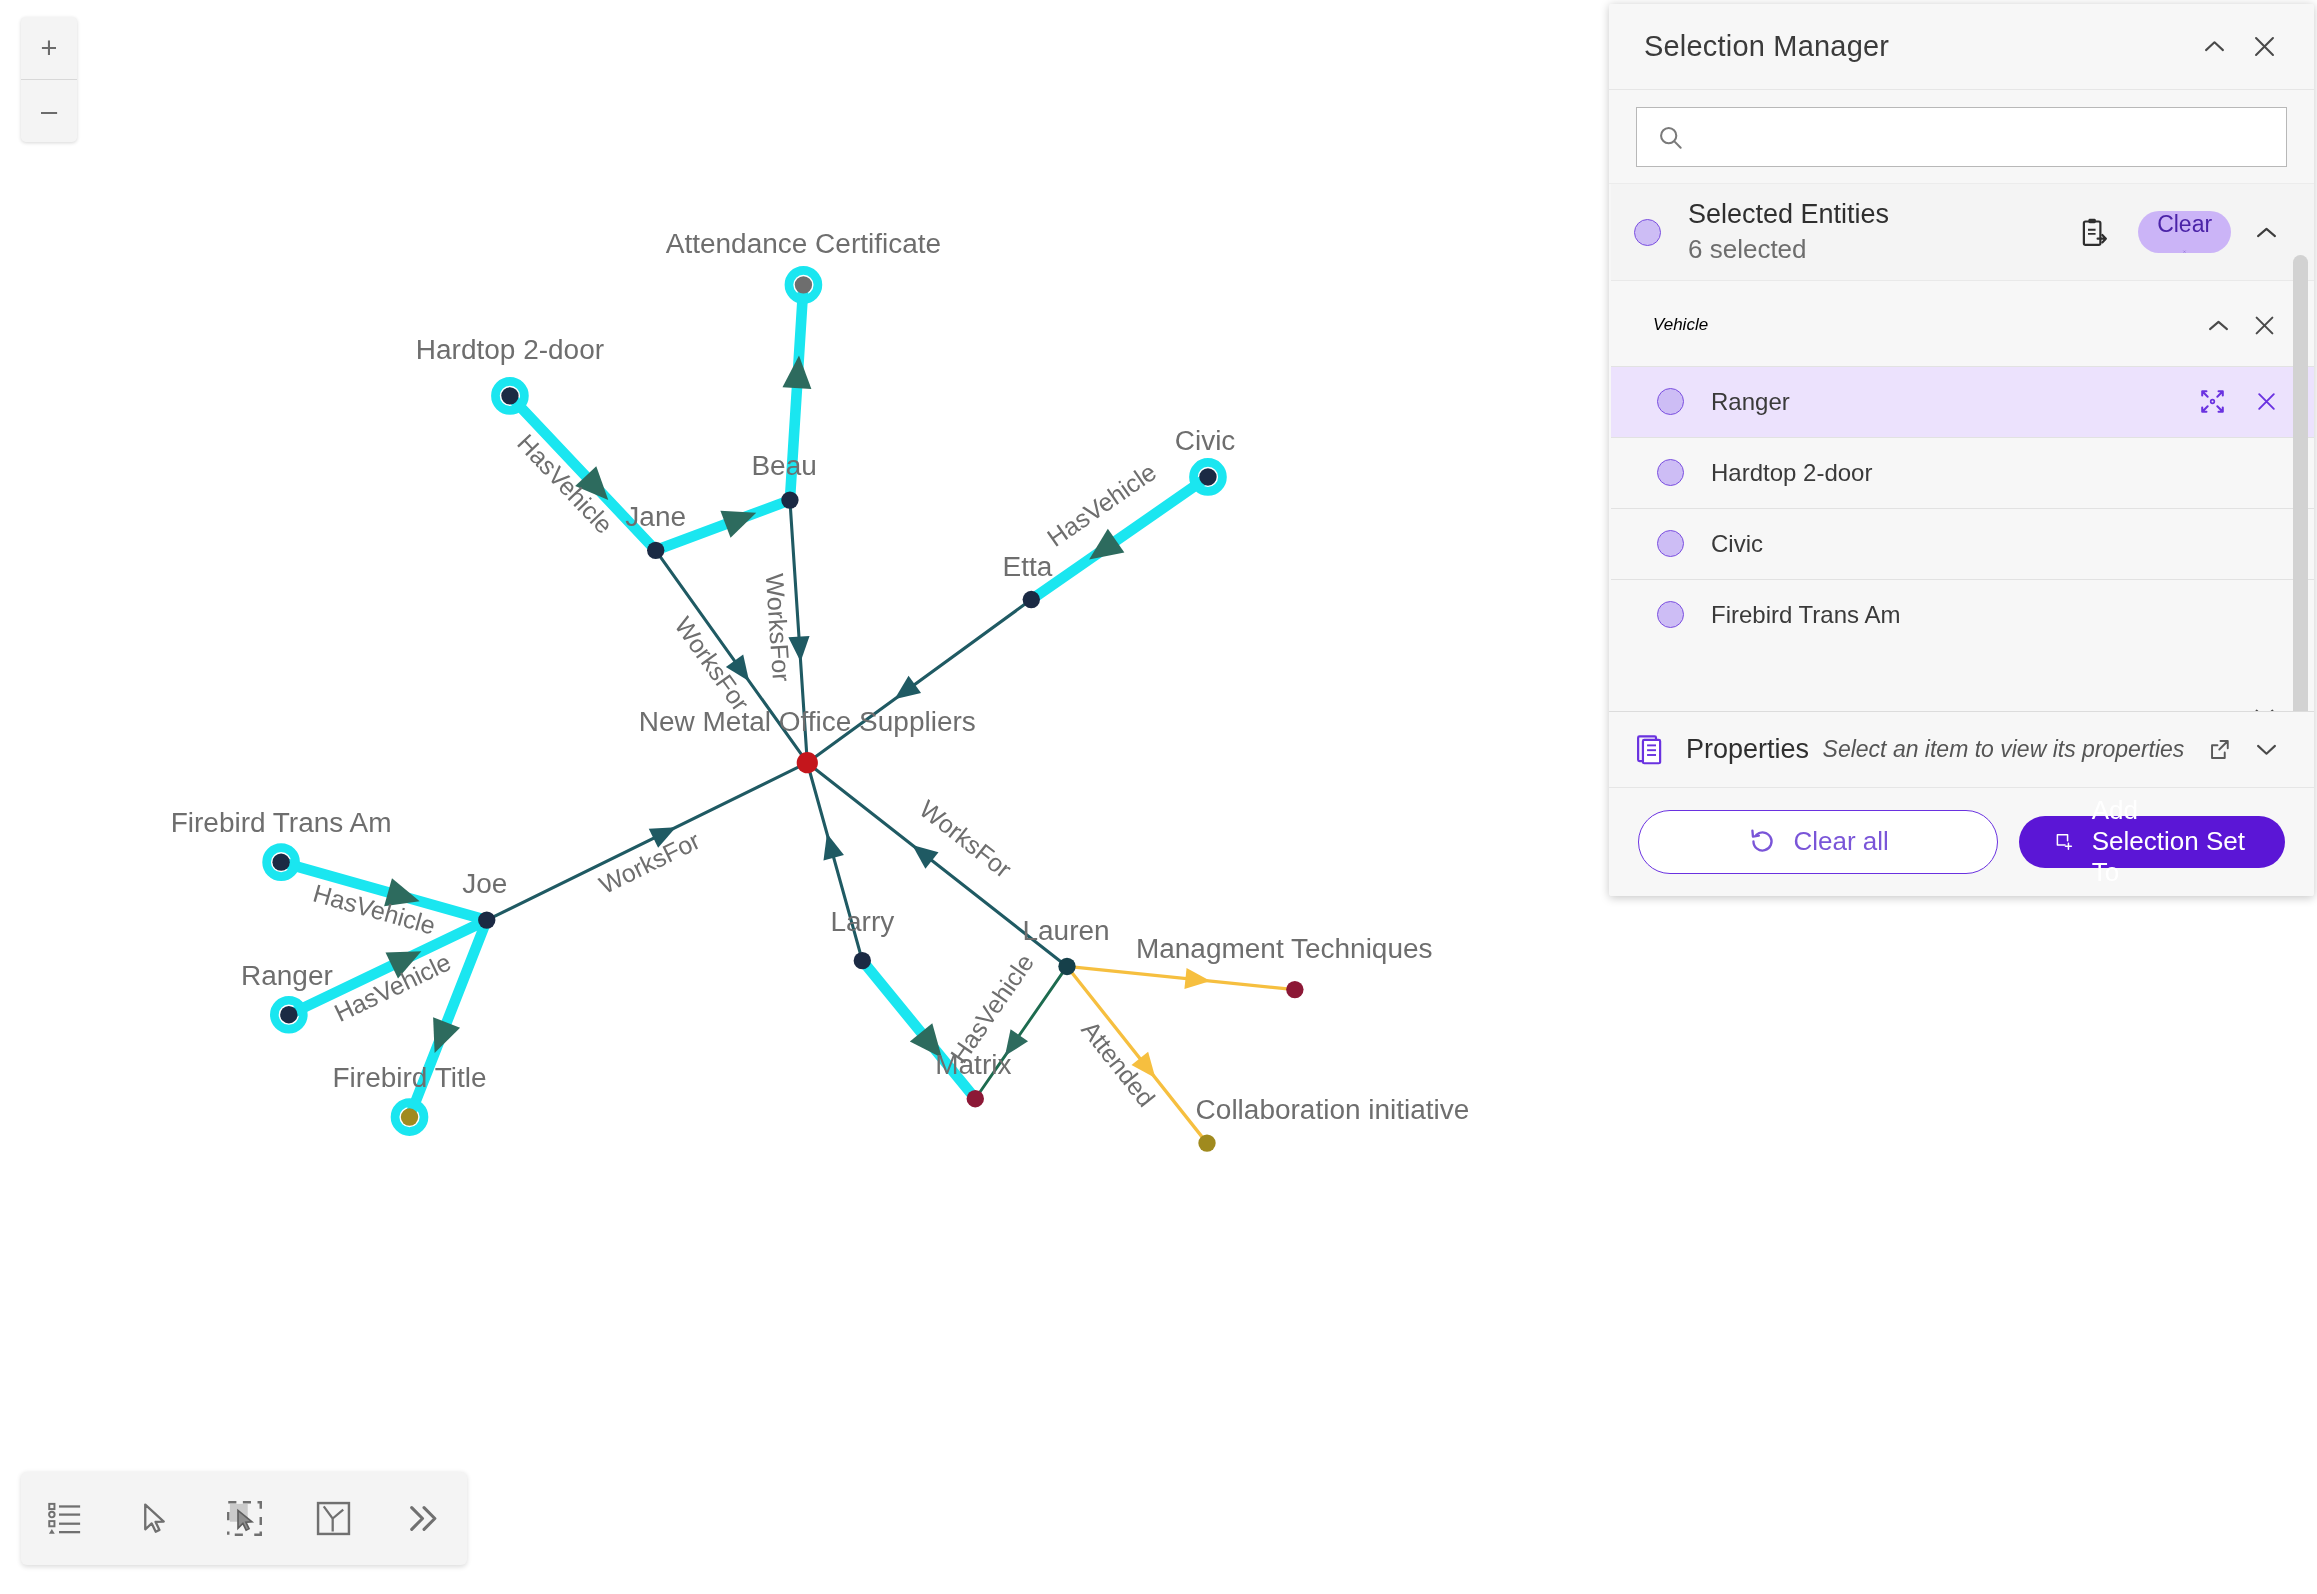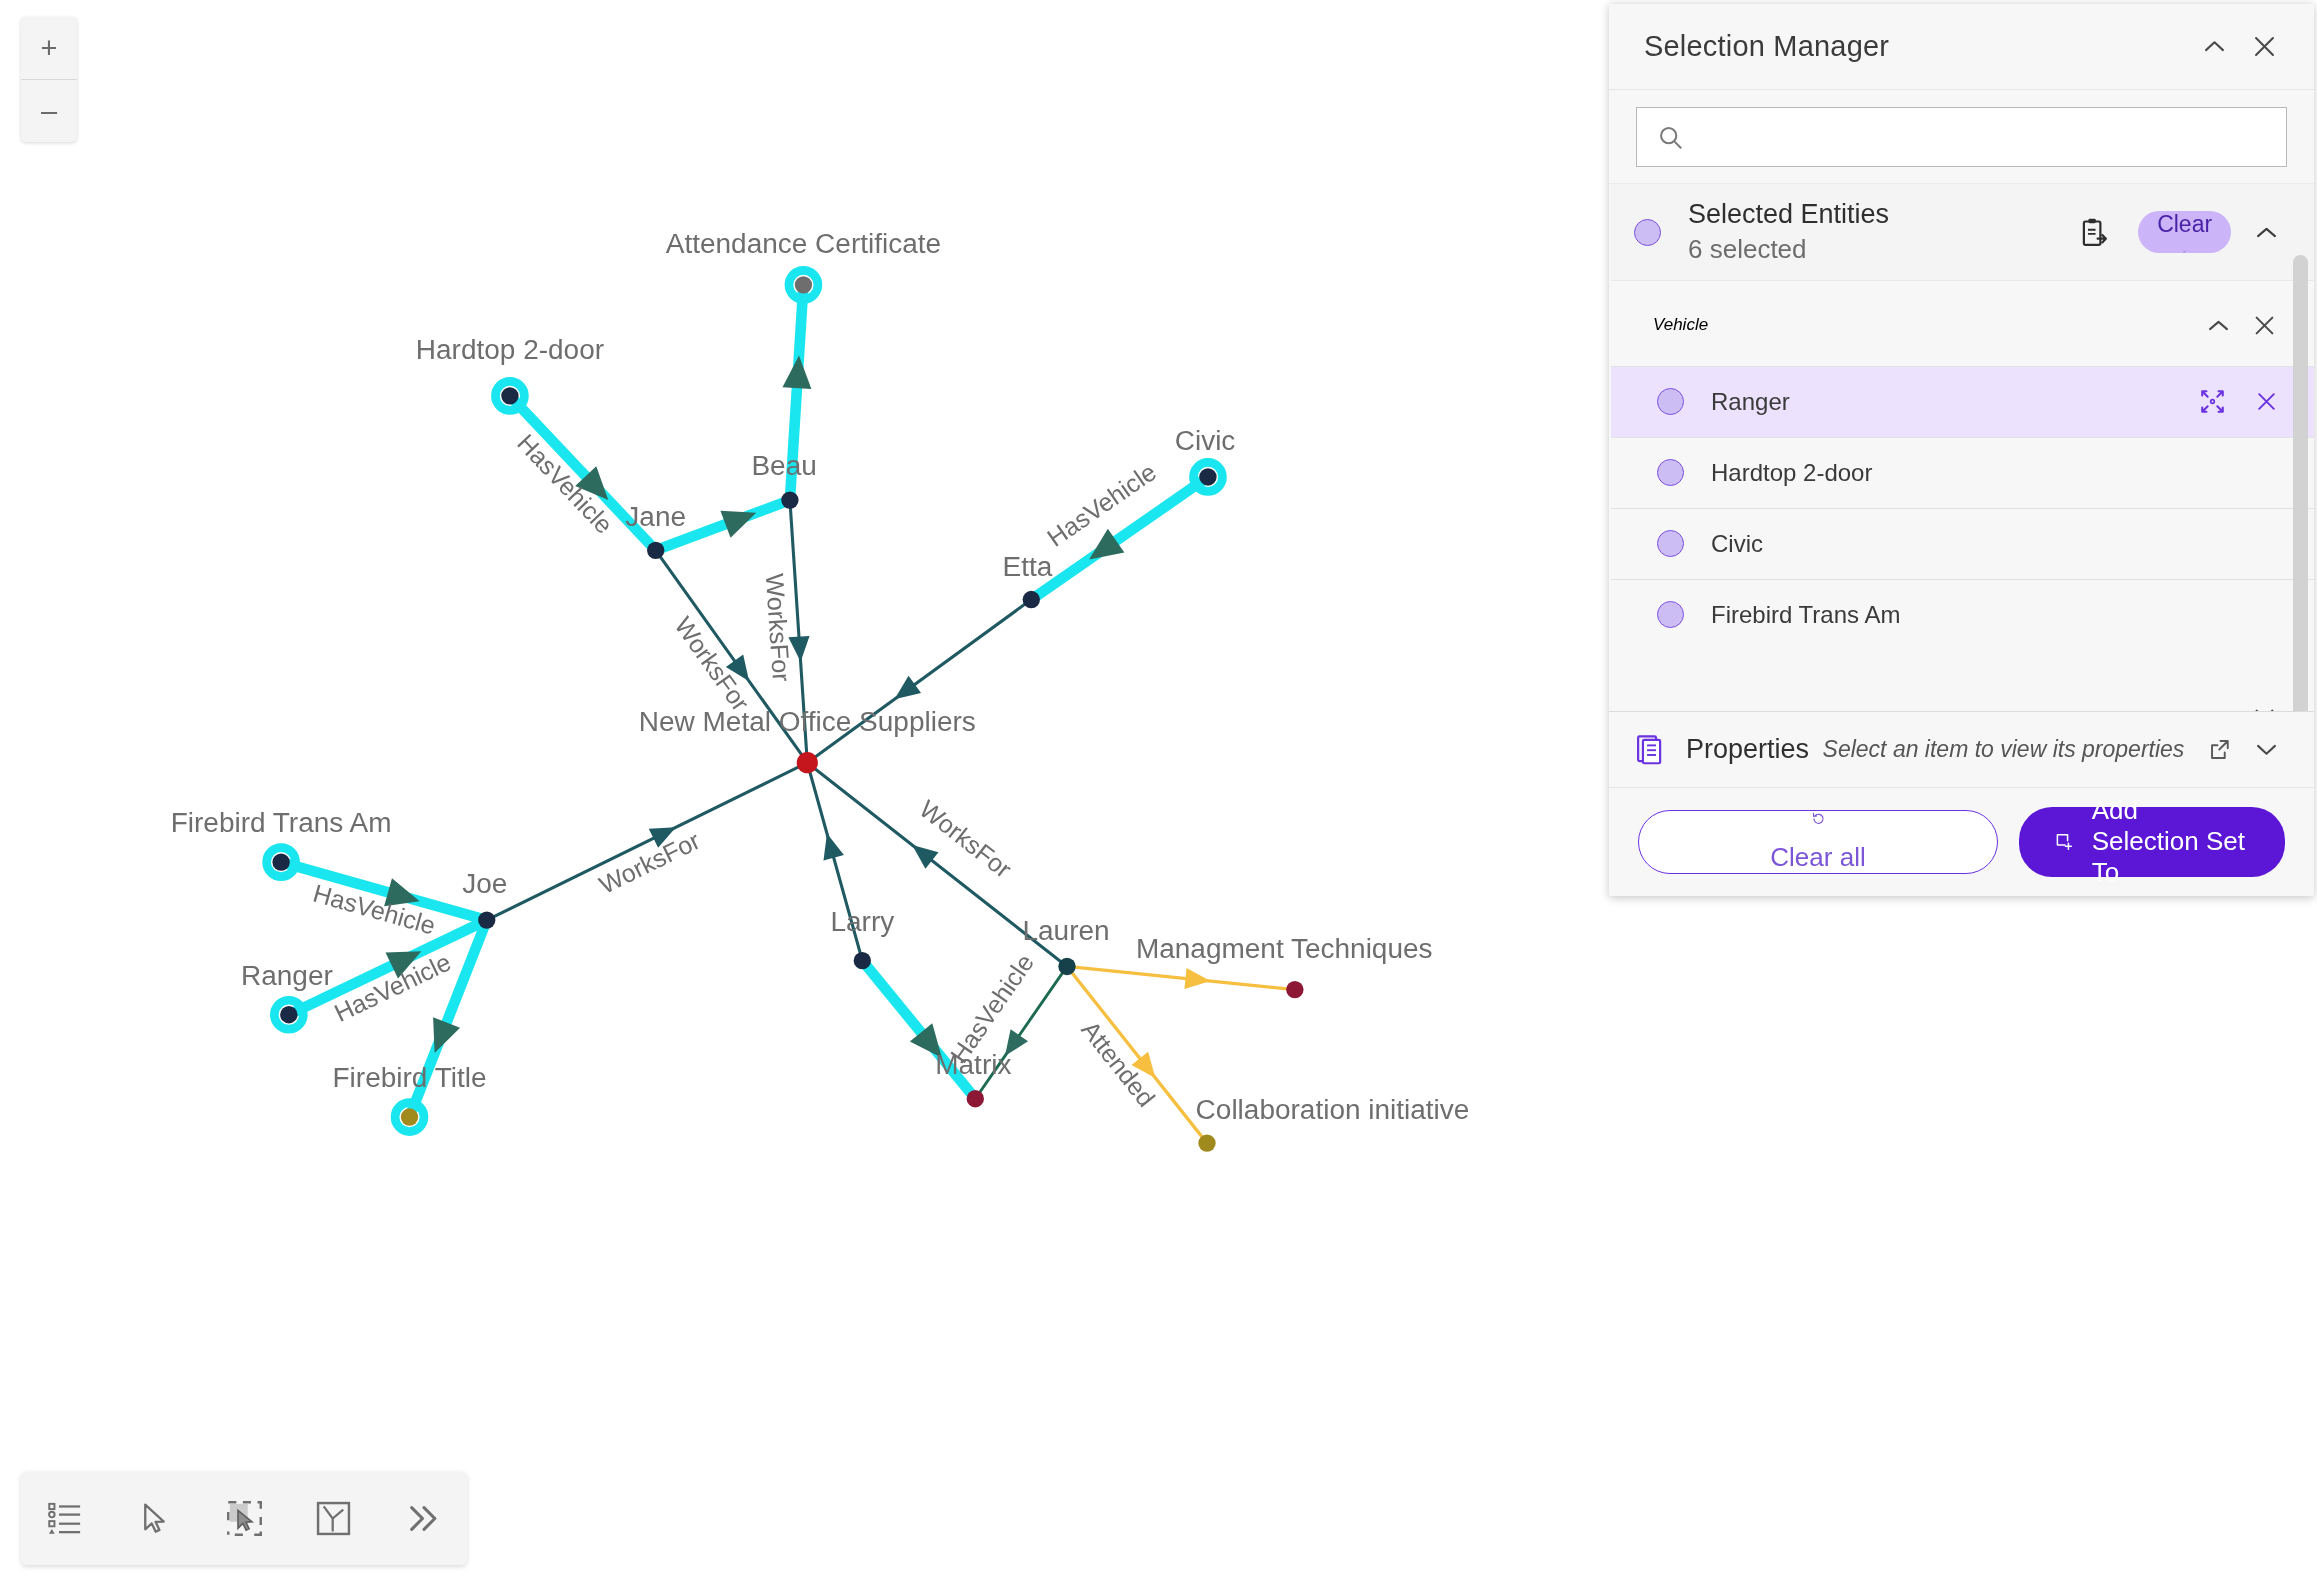--- a/index.html
+++ b/index.html
@@ -164,24 +164,24 @@
   .properties-bar .phint{font-size:23px;color:#555;font-style:italic;flex:1;}
 
   .action-bar{
     flex:0 0 auto;height:108px;display:flex;align-items:center;gap:21px;
     padding:0 29px; background:#f7f7f7;border-top:1px solid #e6e6e6;
   }
   .btn-outline{
     height:62px;border:1.9px solid #6a32e0;border-radius:33px;
     color:#7a55d8;background:#fff;font-size:26px;
     display:flex;align-items:center;justify-content:center;gap:15.4px;
-    padding:0 39px;cursor:pointer;min-width:280px;flex-direction:column;
+    padding:0 39px;cursor:pointer;min-width:280px;
   }
   .btn-primary{
-    height:70px;border:0;border-radius:33px;background:#5b16d6;color:#fff;
+    height:52px;border:0;border-radius:33px;background:#5b16d6;color:#fff;
     font-size:26px;display:flex;align-items:center;justify-content:center;gap:17.4px;
     padding:0 35px;cursor:pointer;
   }
   svg{display:block;}
 </style>
 </head>
 <body>
 
 <div id="graph-canvas">
   <svg id="graph-svg" width="1603" height="1594" viewBox="0 0 1660 1651">

